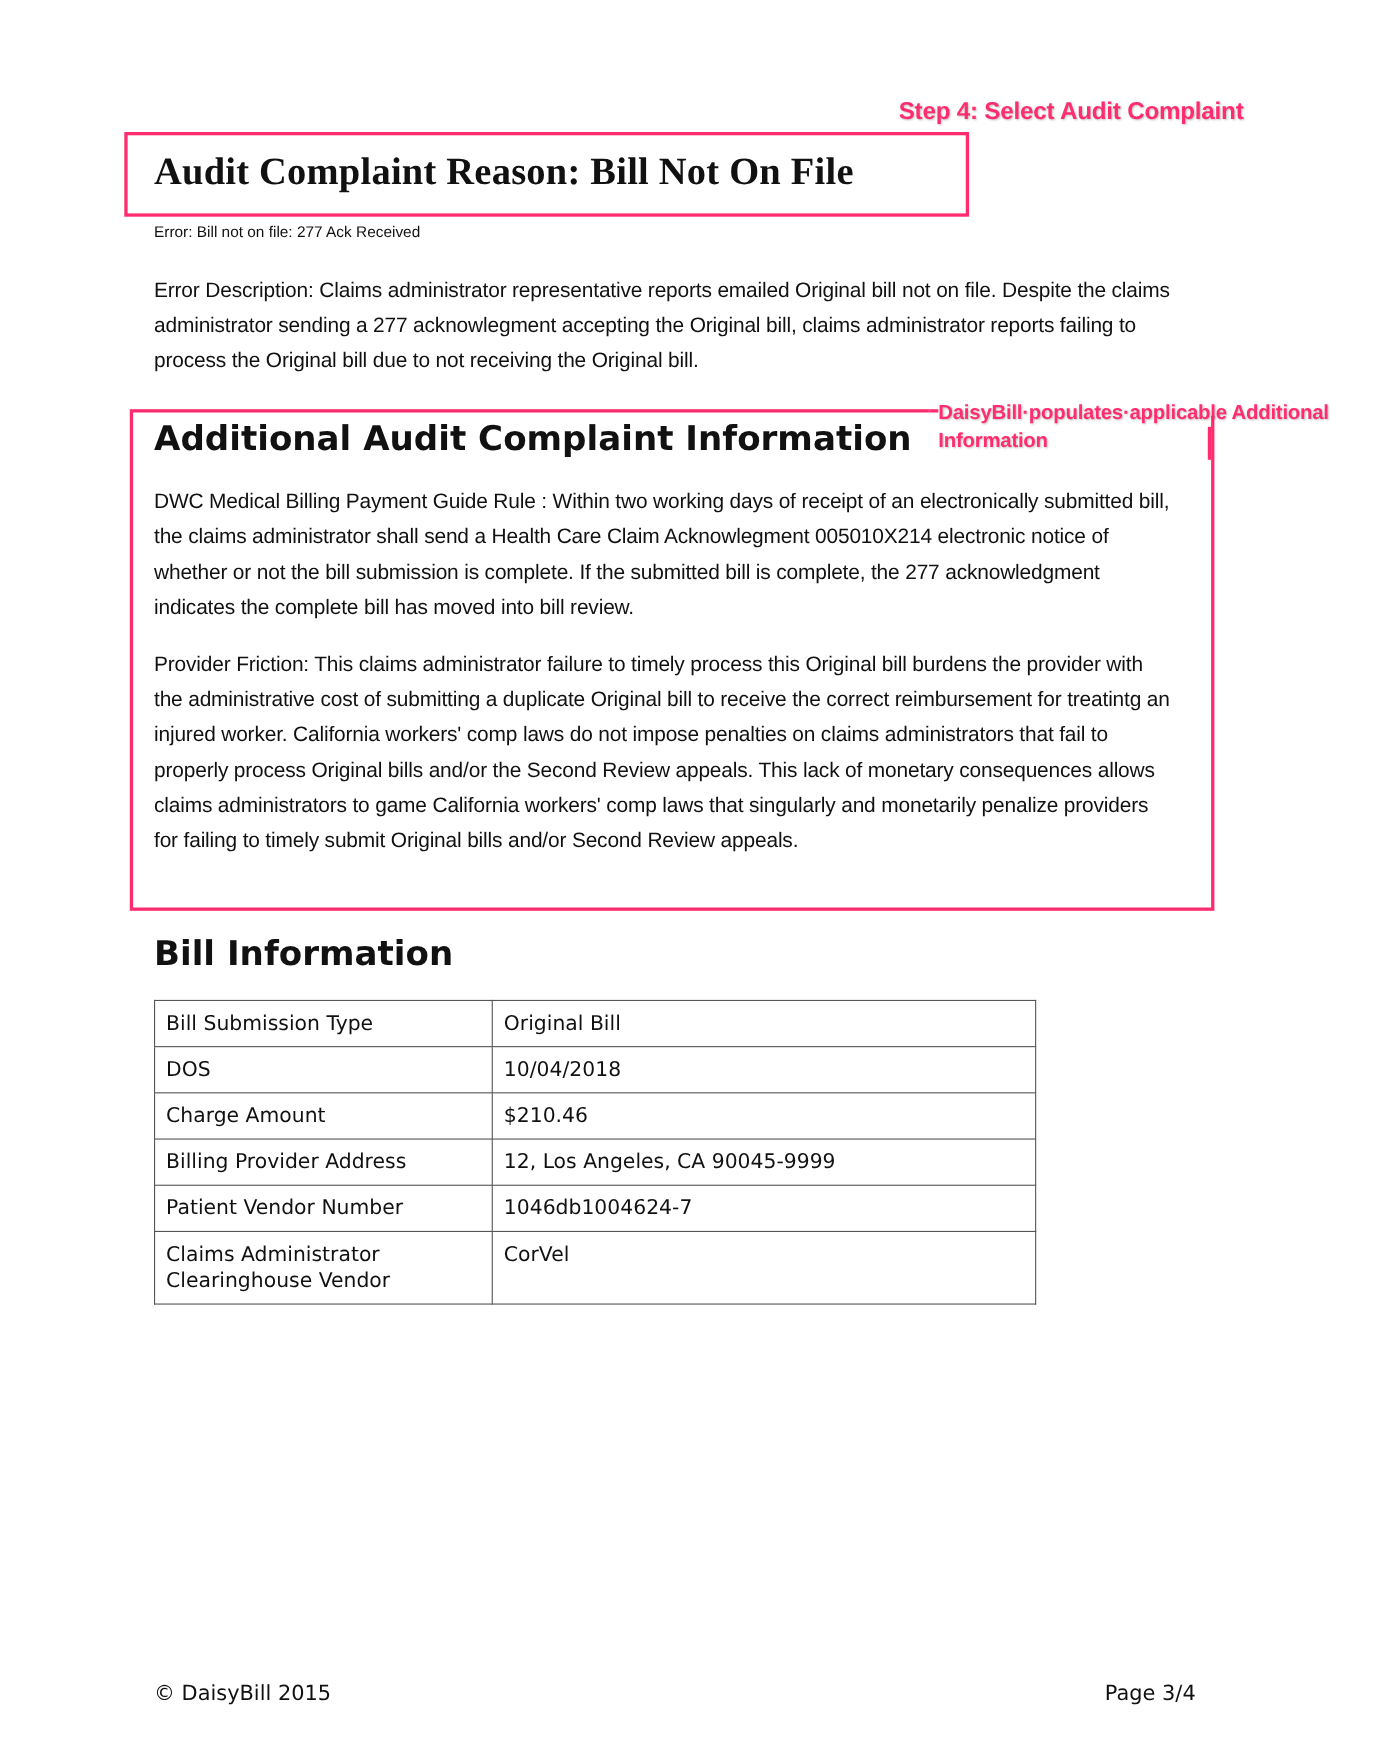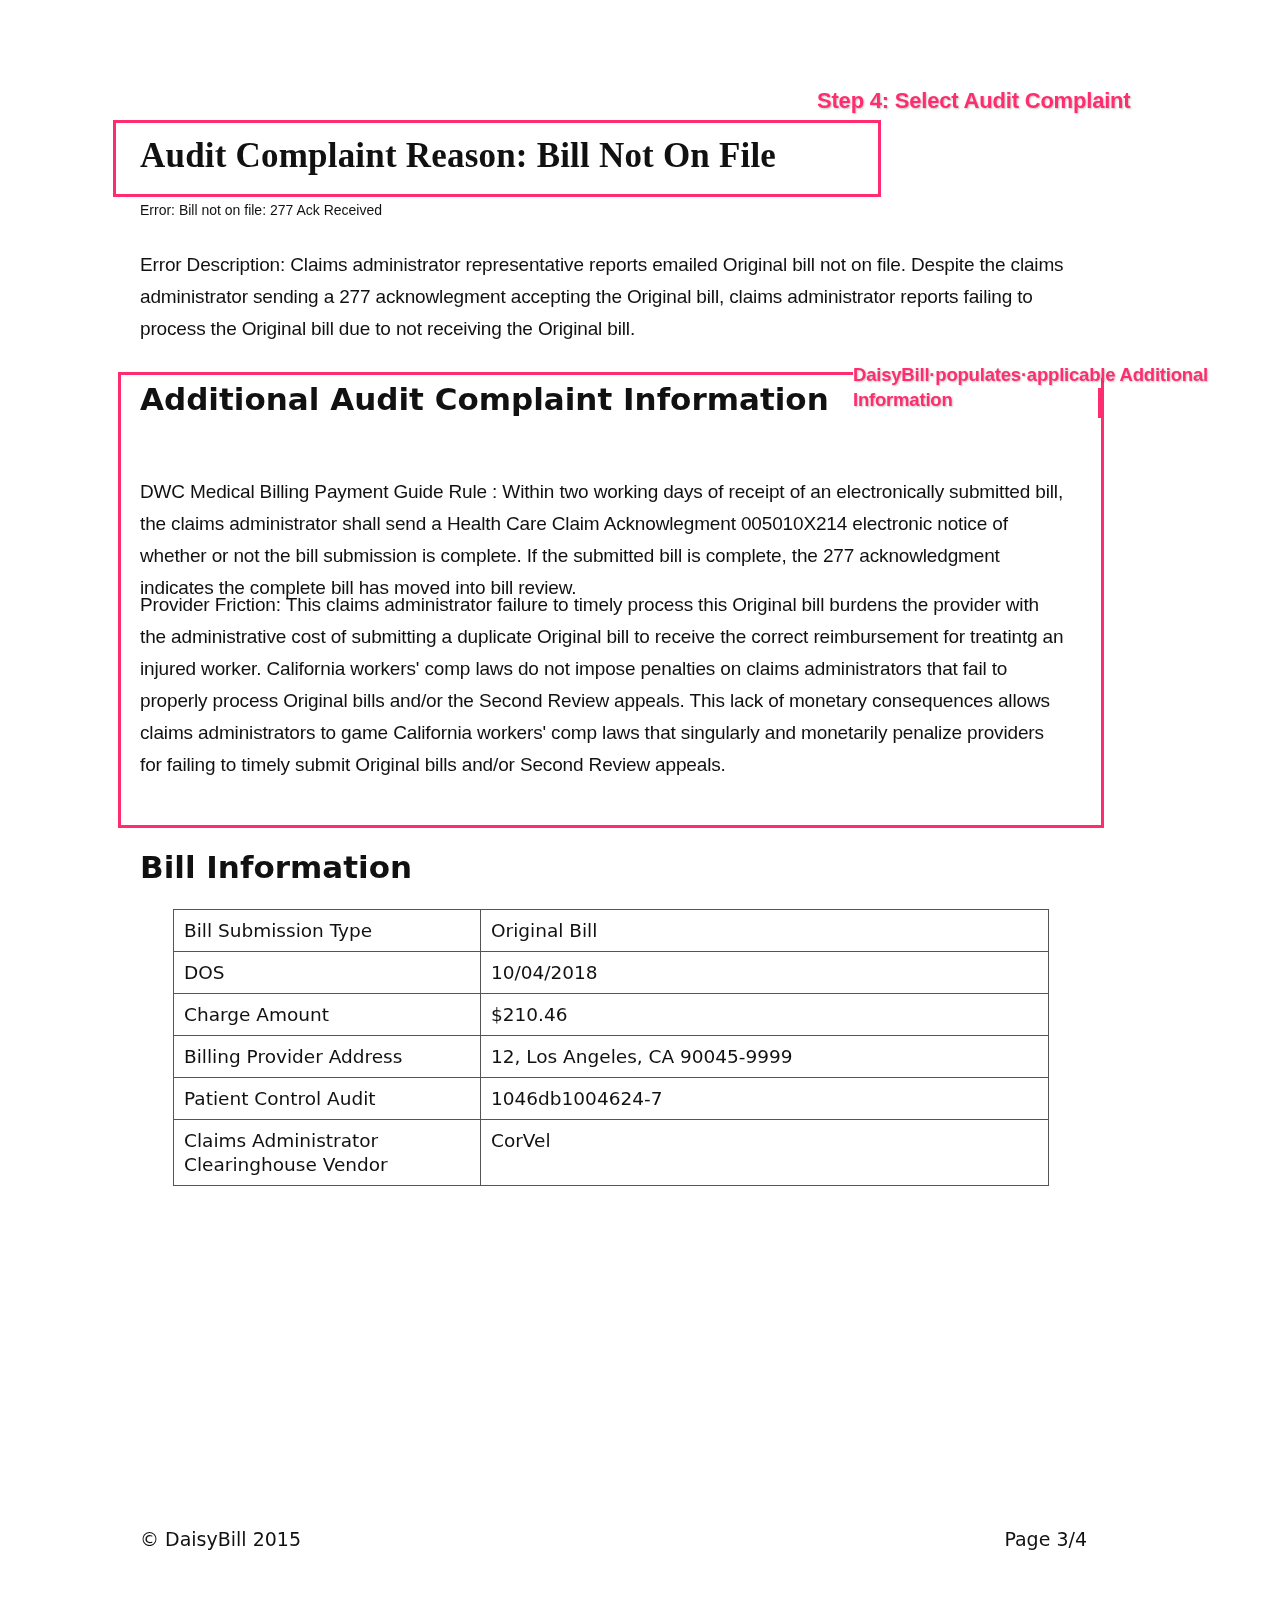--- a/index.html
+++ b/index.html
@@ -10,24 +10,24 @@
     .box1 { position: absolute; left: 113px; top: 120px; width: 762px; height: 71px; border: 3px solid #ff2d6f; }
     .box2 { position: absolute; left: 118px; top: 372px; width: 980px; height: 450px; border: 3px solid #ff2d6f; }
     .box2-gap { position: absolute; left: 845px; top: 368px; width: 260px; height: 10px; background: #fff; }
     .conn-line { position: absolute; left: 845px; top: 372px; width: 8px; height: 3px; background: #ff2d6f; }
     .box2-right-top { position: absolute; left: 1098px; top: 388px; width: 3px; height: 30px; background: #ff2d6f; }
     h1.reason { position: absolute; left: 140px; top: 136px; margin: 0; font-family: Liberation Serif, serif; font-weight: bold; font-size: 35px; letter-spacing: 0.2px; }
     .error-line { position: absolute; left: 140px; top: 202px; font-size: 14px; }
     .para { position: absolute; left: 140px; font-size: 19px; line-height: 32px; letter-spacing: -0.15px; }
     .p-desc { top: 249px; width: 930px; }
     h2.addl { position: absolute; left: 140px; top: 381px; margin: 0; font-family: "DejaVu Sans", sans-serif; font-weight: bold; font-size: 31px; }
-    .p-dwc { top: 441px; width: 935px; margin-top: 35px; }
+    .p-dwc { top: 441px; width: 935px; }
     .p-friction { top: 589px; width: 930px; }
     h2.billinfo { position: absolute; left: 140px; top: 849px; margin: 0; font-family: "DejaVu Sans", sans-serif; font-weight: bold; font-size: 31px; }
-    table.bill { position: absolute; left: 140px; top: 909px; width: 876px; border-collapse: collapse; font-family: "DejaVu Sans", sans-serif; font-size: 18.5px; margin-left: 33px; }
+    table.bill { position: absolute; left: 140px; top: 909px; width: 802px; border-collapse: collapse; font-family: "DejaVu Sans", sans-serif; font-size: 18.5px; }
     table.bill td { border: 1.5px solid #555; padding: 9px 10px 8px 10px; vertical-align: top; height: 24px; line-height: 24px; }
     table.bill td.k { width: 286px; }
     .footer-left { position: absolute; left: 140px; top: 1528px; font-family: "DejaVu Sans", sans-serif; font-size: 19px; }
     .footer-right { position: absolute; right: 176px; top: 1528px; font-family: "DejaVu Sans", sans-serif; font-size: 19px; }
   </style>
 </head>
 <body>
 
 <div class="annot step">Step 4: Select Audit Complaint</div>
 
@@ -59,21 +59,21 @@
     </tr>
     <tr>
       <td class="k">Charge Amount</td>
       <td>$210.46</td>
     </tr>
     <tr>
       <td class="k">Billing Provider Address</td>
       <td>12, Los Angeles, CA 90045-9999</td>
     </tr>
     <tr>
-      <td class="k">Patient Control Audit</td>
+      <td class="k">Patient Vendor Number</td>
       <td>1046db1004624-7</td>
     </tr>
     <tr>
       <td class="k" style="height:48px;">Claims Administrator Clearinghouse Vendor</td>
       <td>CorVel</td>
     </tr>
   </tbody>
 </table>
 
 <div class="footer-left">© DaisyBill 2015</div>

